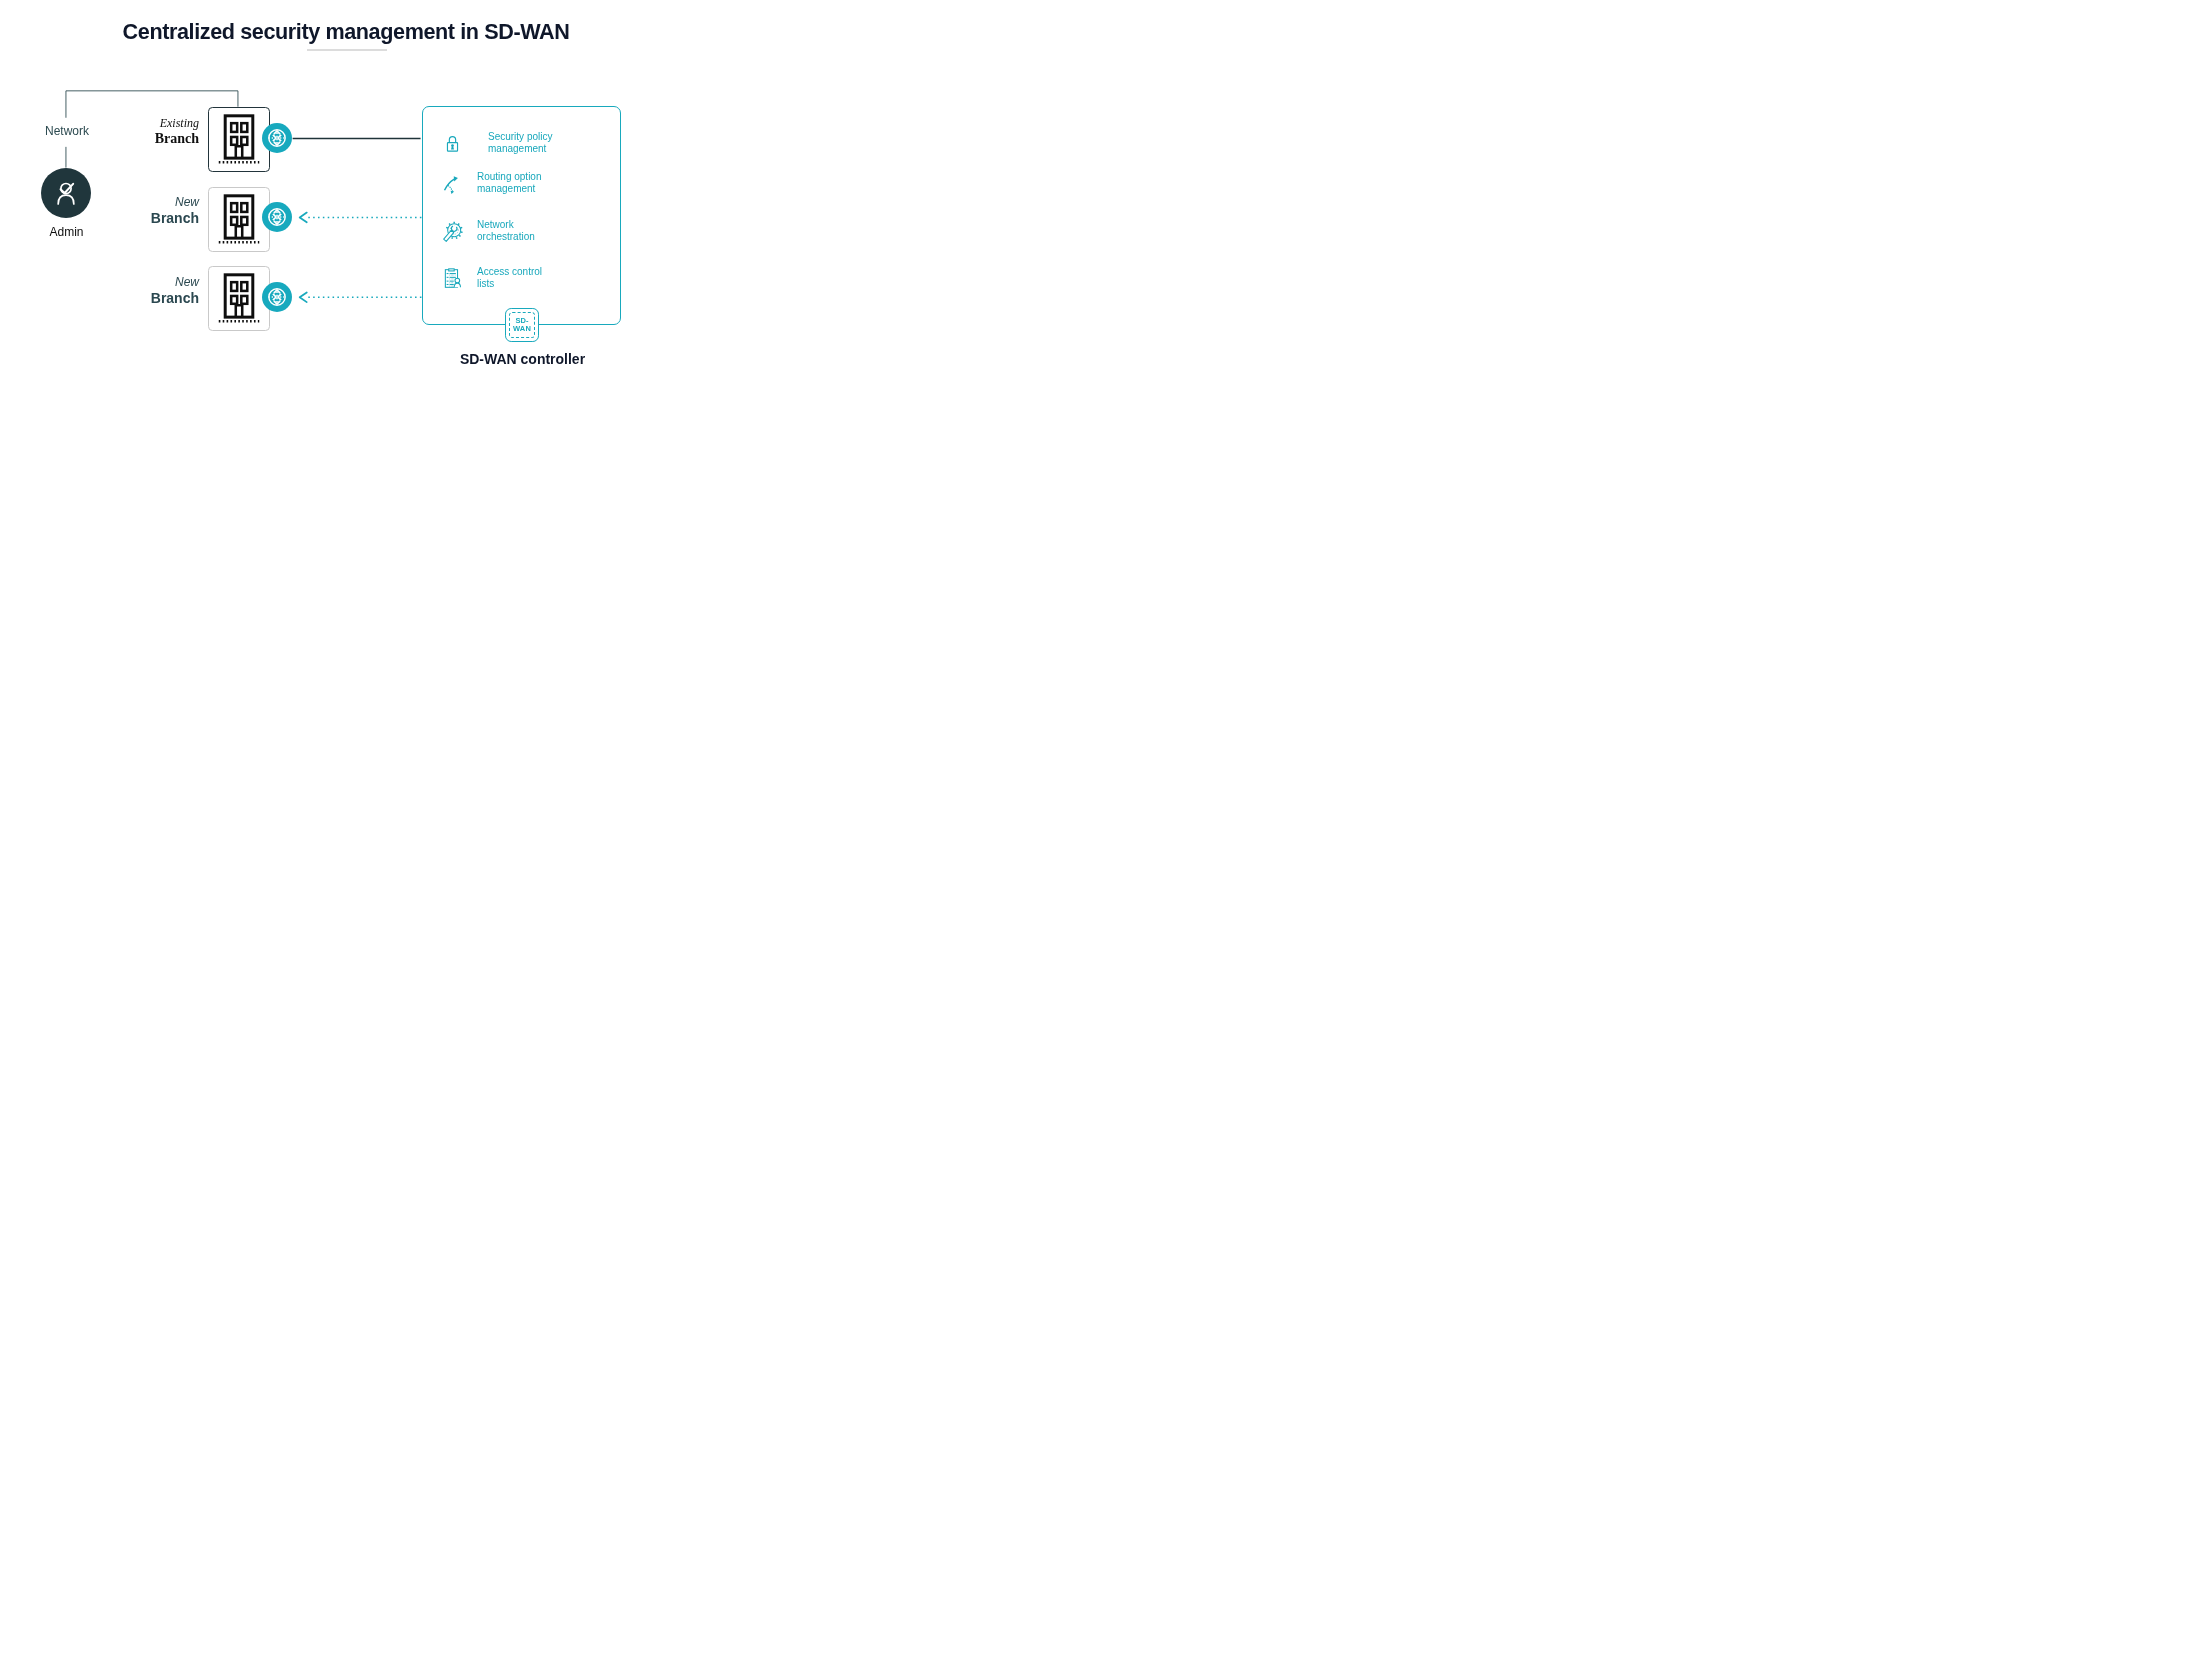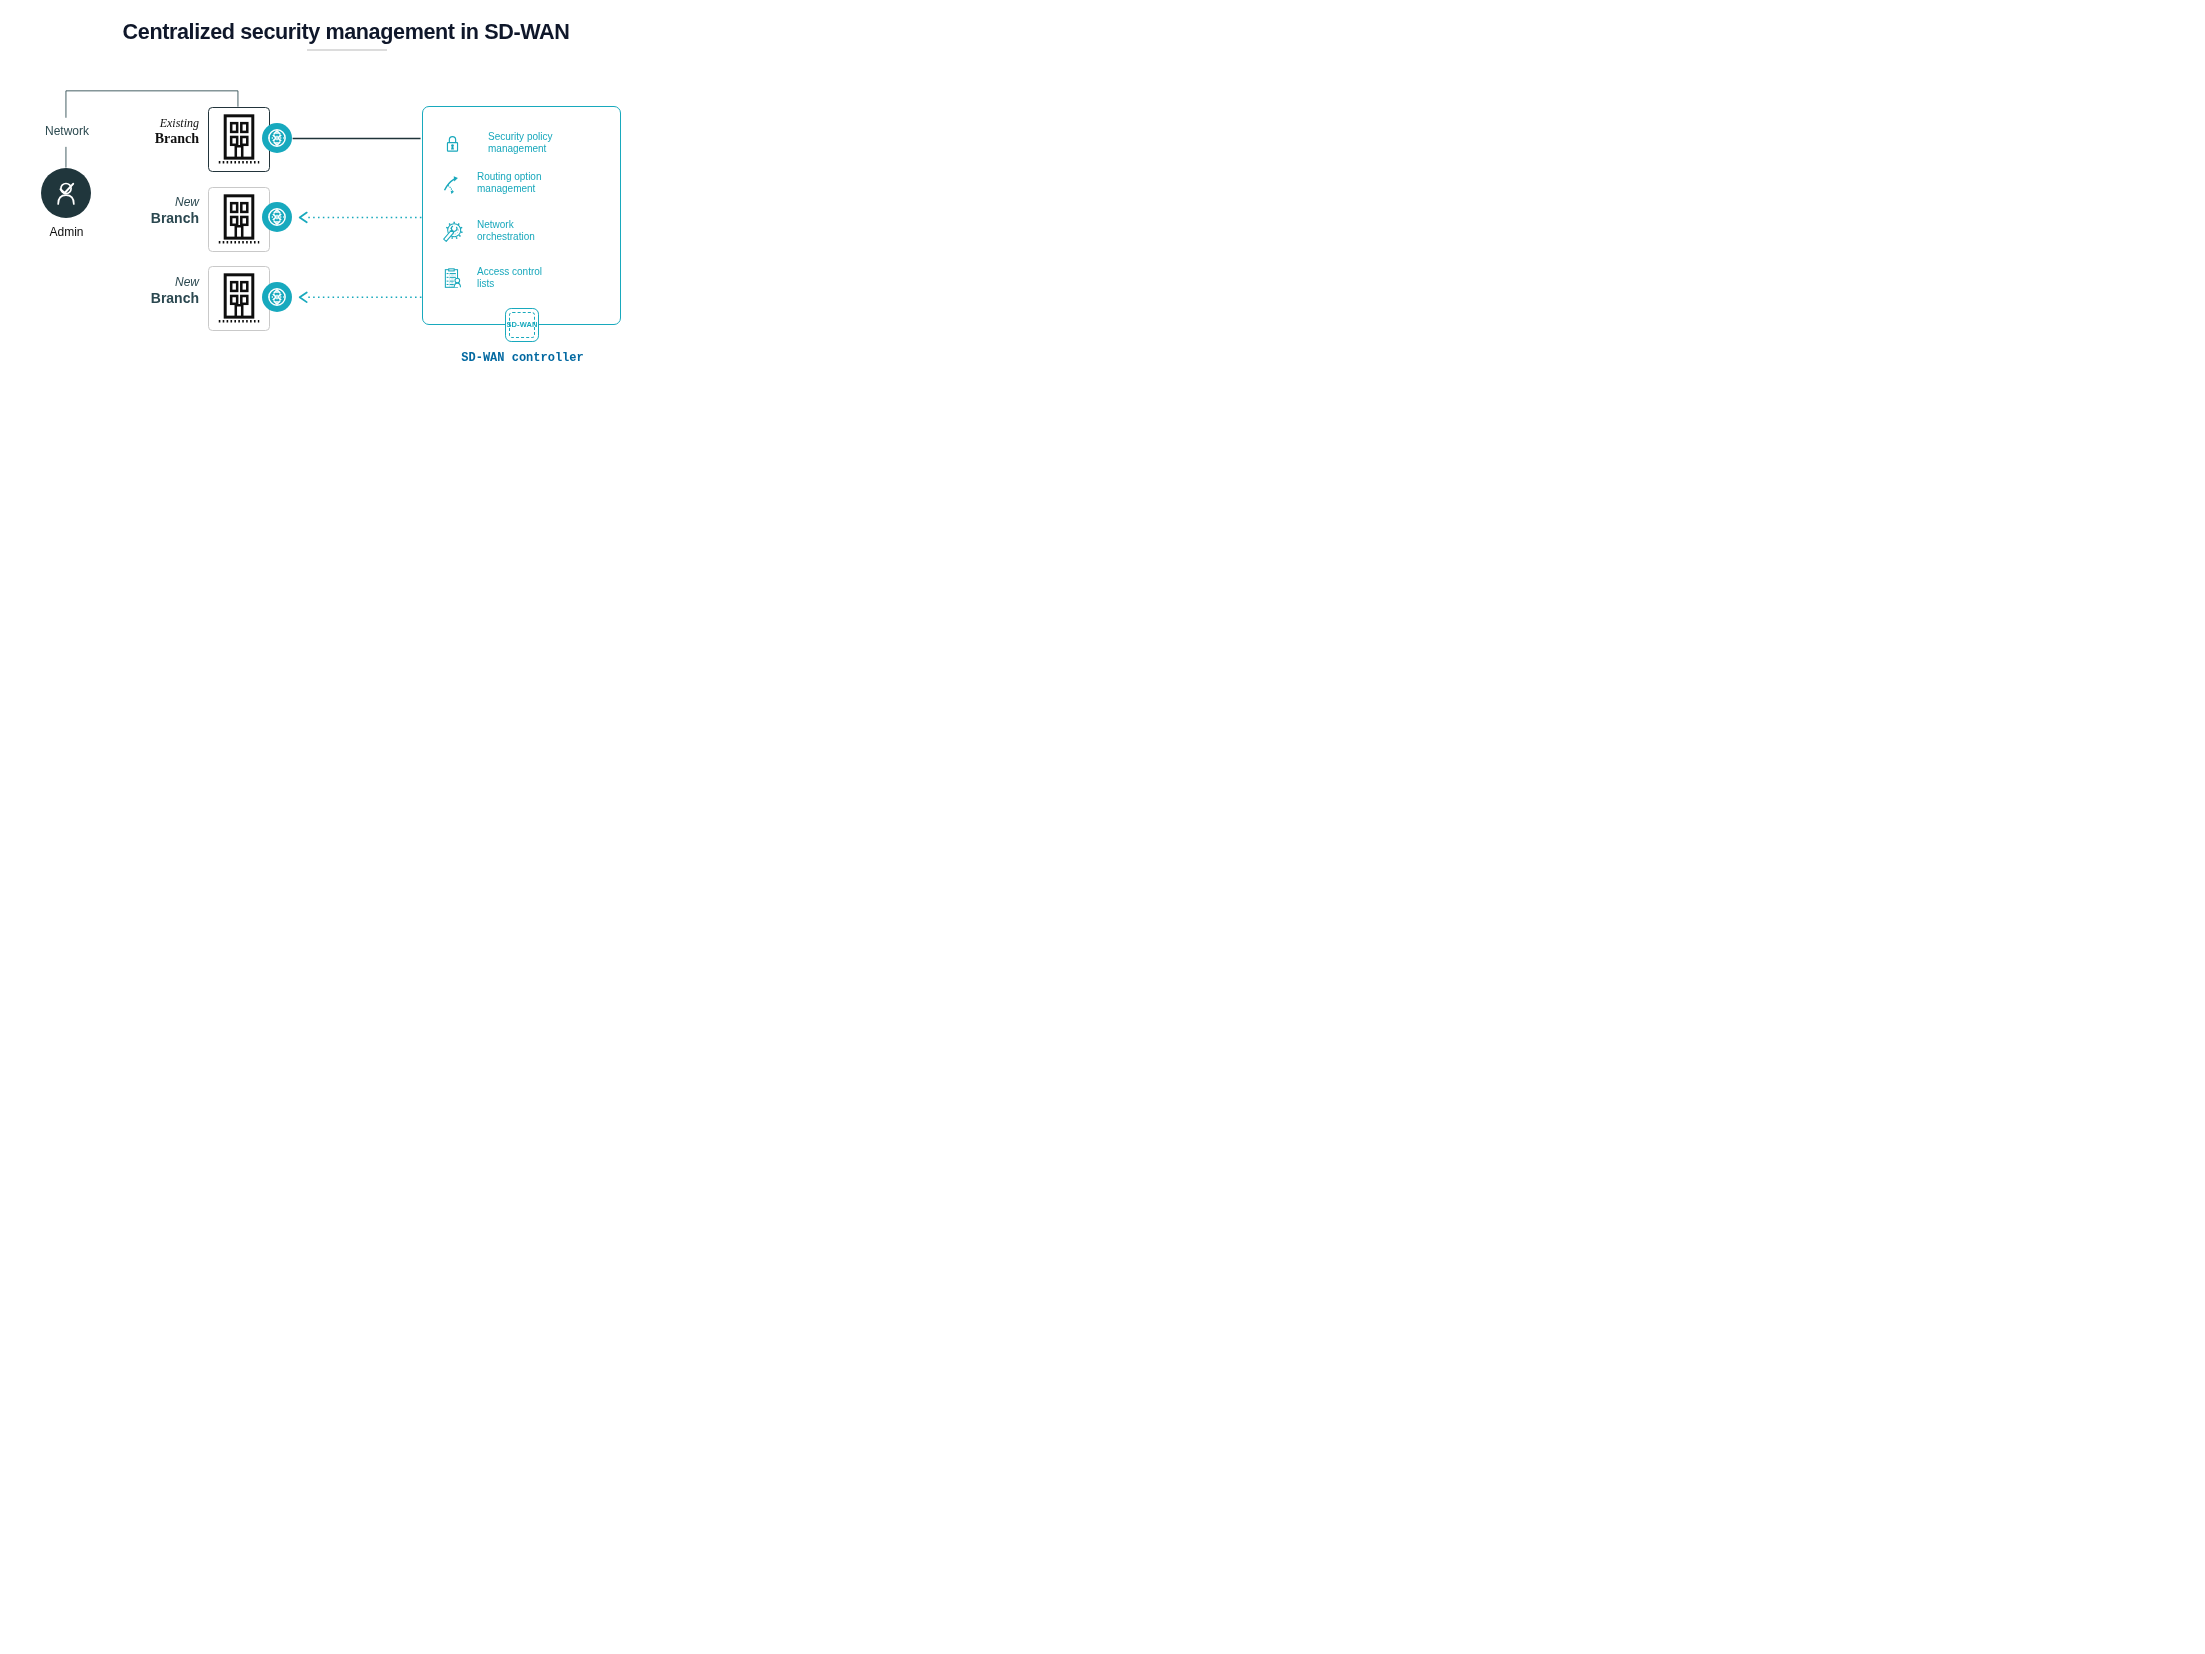--- a/index.html
+++ b/index.html
@@ -36,25 +36,25 @@
   .panel{position:absolute;left:422px;top:106px;width:199px;height:219px;background:#fff;
          border:1.3px solid #18a9bd;border-radius:7px;box-sizing:border-box;z-index:2;}
   .feature-icon{position:absolute;left:19.4px;width:21px;height:21px;}
   .feature-text{position:absolute;left:54px;width:132px;font-size:10px;line-height:12.3px;
                 font-weight:500;color:#19a8bc;}
 
   .sdwan-badge{position:absolute;left:505px;top:308px;width:34px;height:34px;background:#fff;
                border:1.8px solid #18a9bd;border-radius:6.2px;box-sizing:border-box;z-index:4;
                display:flex;align-items:center;justify-content:center;}
   .sdwan-badge-inner{width:25.6px;height:25.6px;border:0.9px dashed #18a9bd;border-radius:3.5px;
-               box-sizing:border-box;display:flex;flex-direction:row;align-items:center;justify-content:center;}
+               box-sizing:border-box;display:flex;flex-direction:column;align-items:center;justify-content:center;}
   .sdwan-badge-inner div{font-size:7.5px;line-height:8px;font-weight:600;color:#18a9bd;letter-spacing:0.1px;}
 
   .controller-label{position:absolute;left:390px;top:351px;width:265px;text-align:center;
-                    font-size:12px;font-weight:800;color:#0369a1;font-family:Liberation Mono, monospace;}
+                    font-size:14px;font-weight:800;color:#0f172a;}
 </style>
 </head>
 <body>
 
 <div class="canvas">
 
   <div class="title">Centralized security management in SD-WAN</div>
   <div class="title-underline"></div>
 
   <svg class="conn-svg" width="692" height="389" viewBox="0 0 1568 882">

